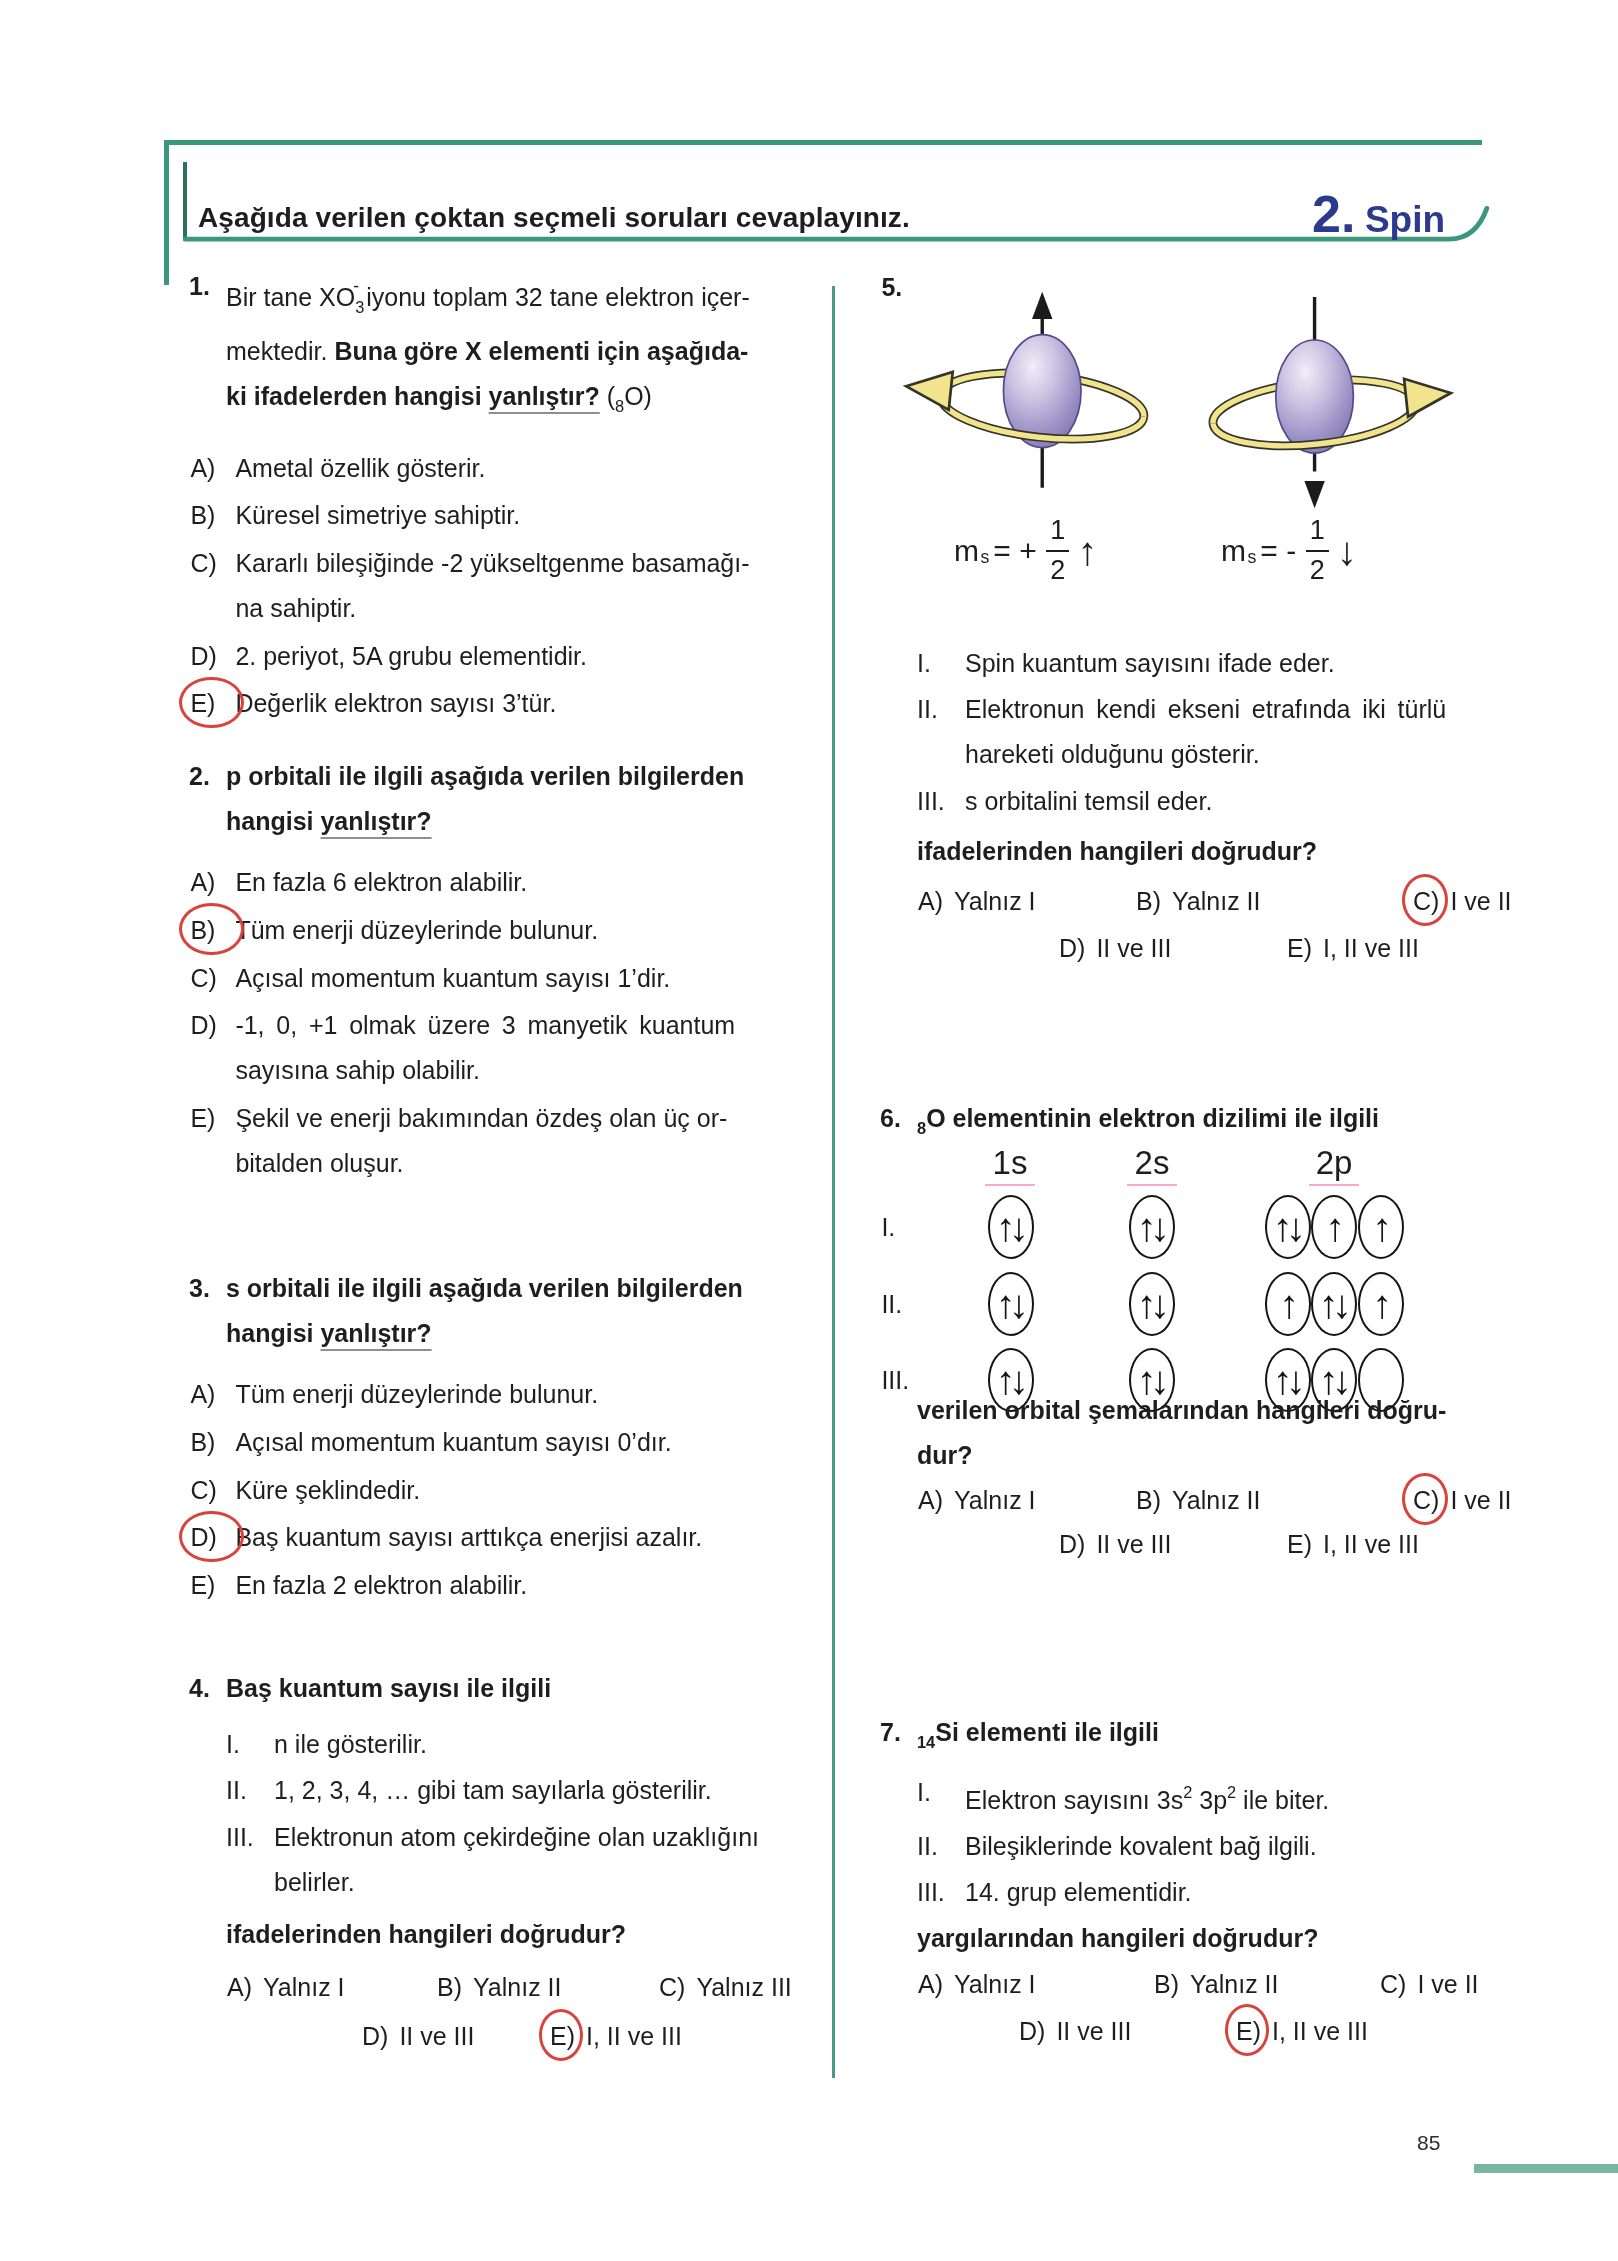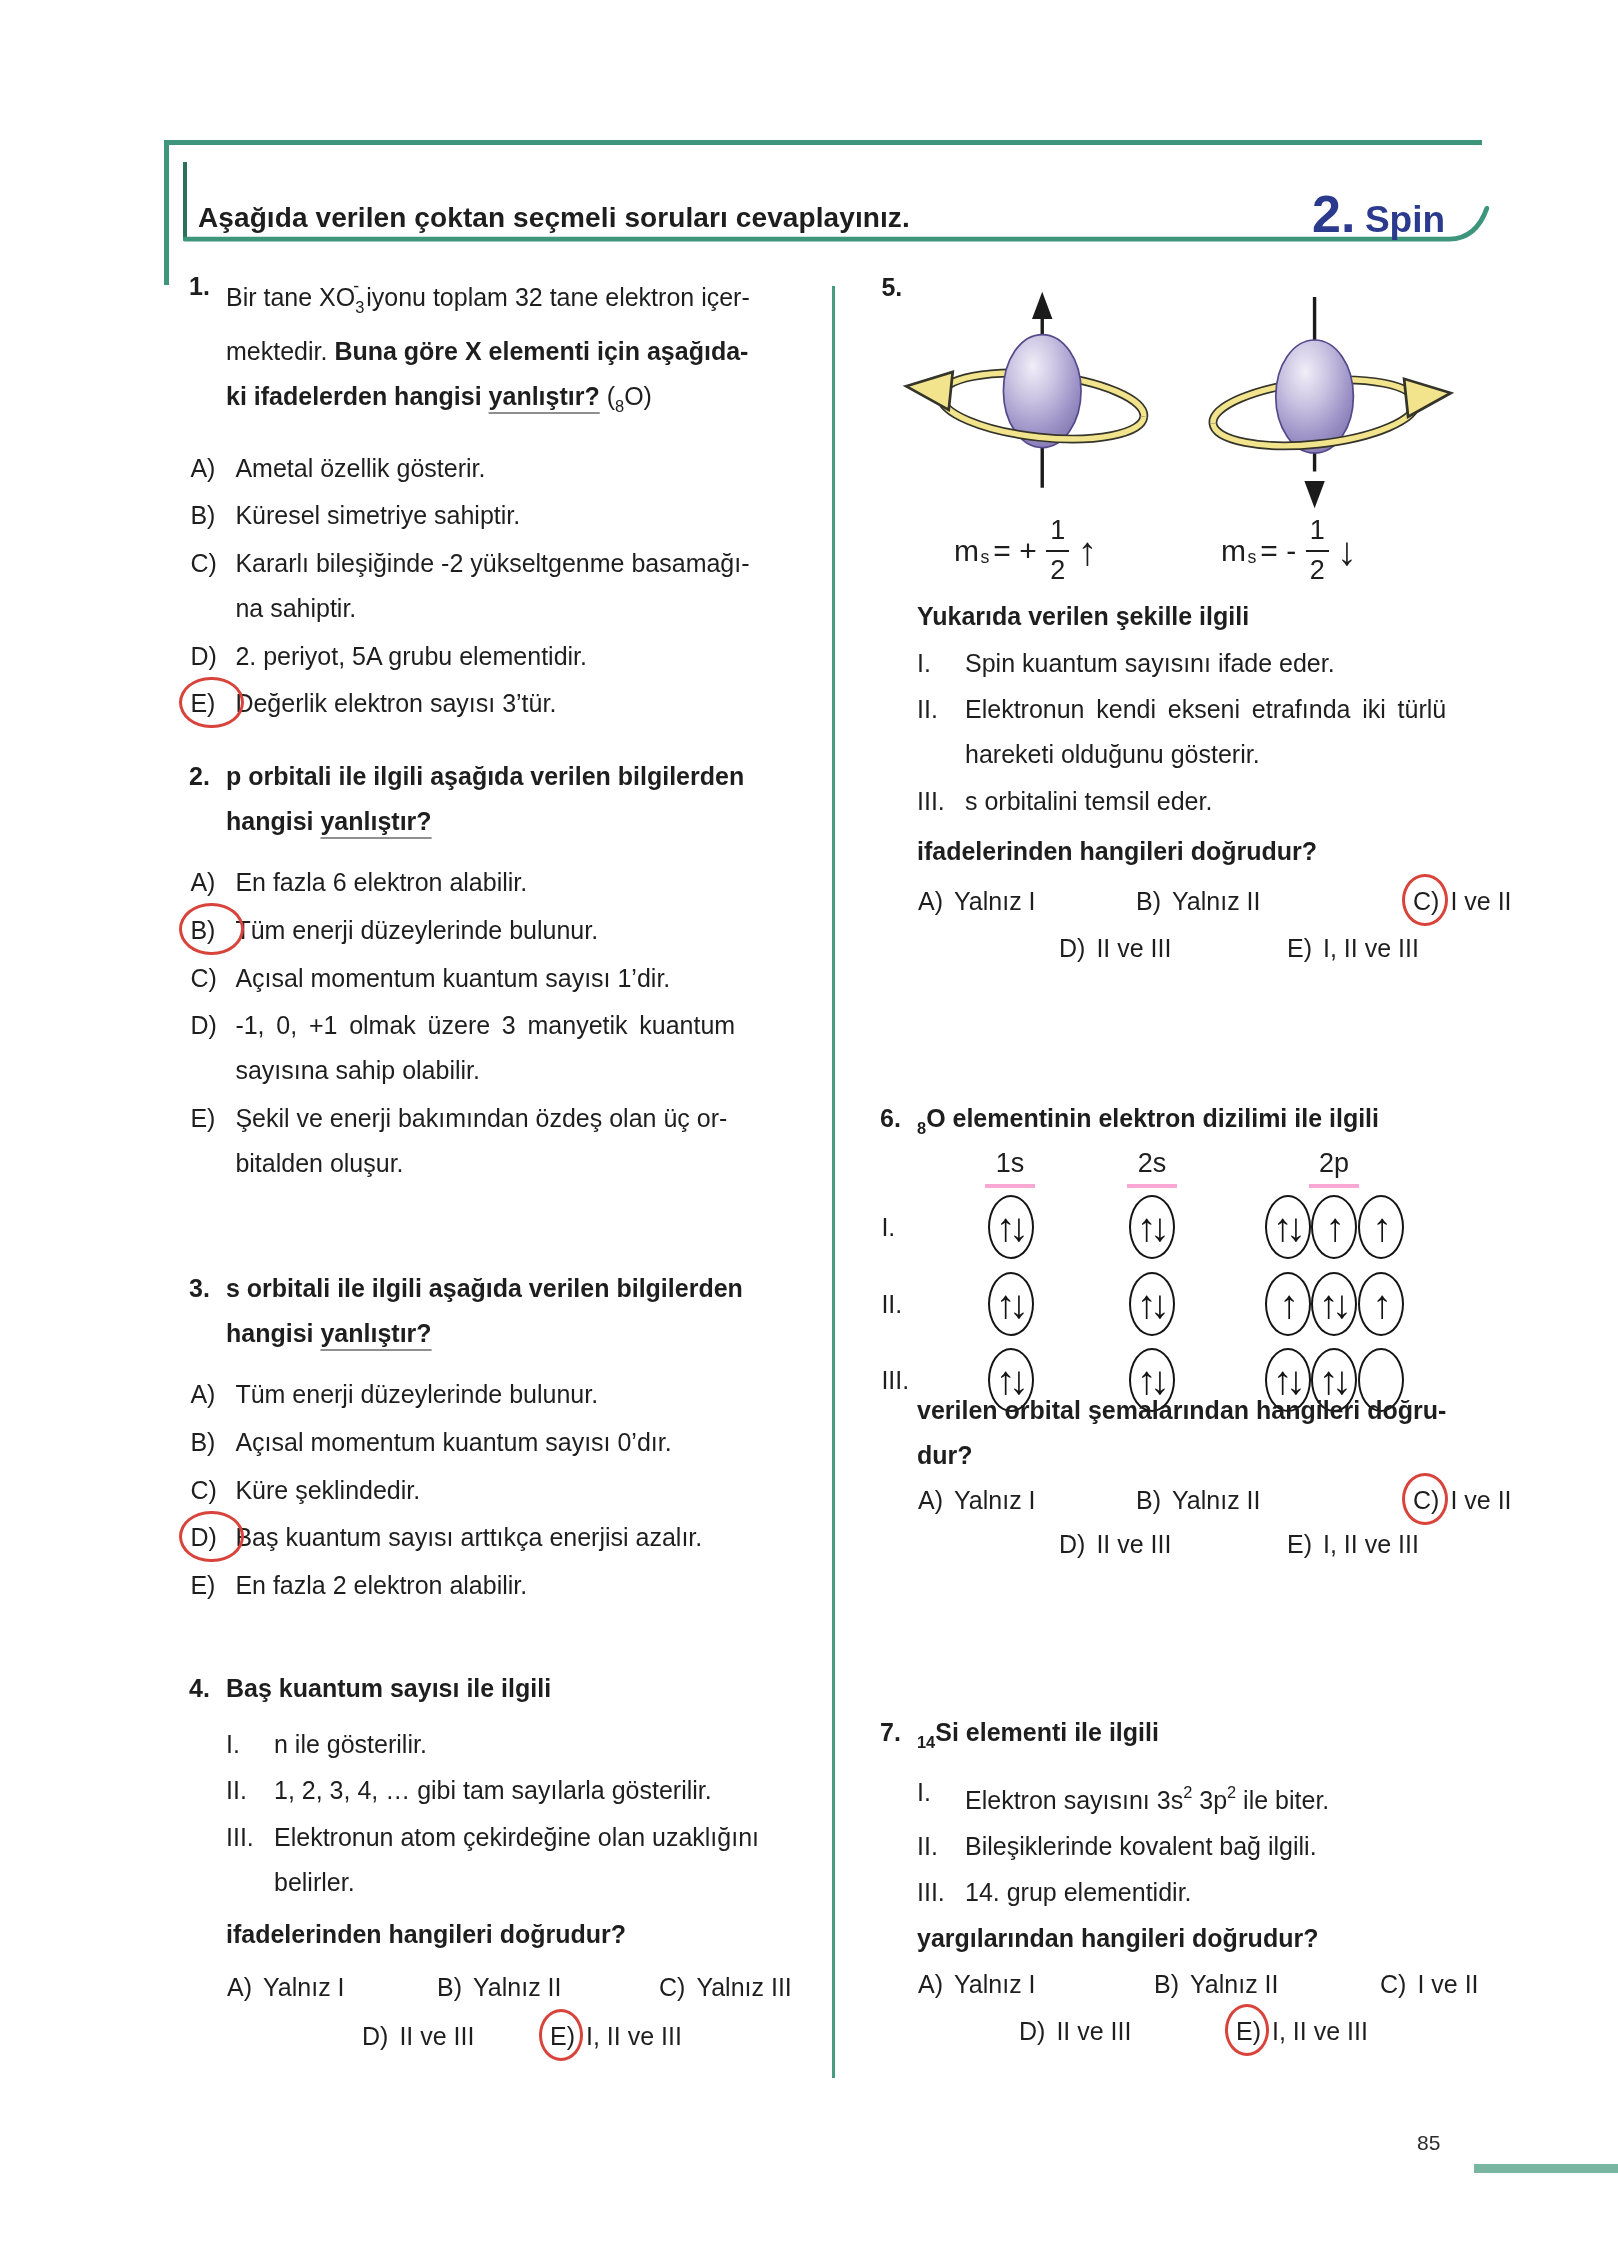--- a/index.html
+++ b/index.html
@@ -60,22 +60,22 @@
   .mslabel { position:absolute; display:flex; align-items:center; font-size:30px; }
   .mslabel .msub { font-size:17.7px; align-self:flex-end; margin:0 4.1px 4.1px 1.4px; }
   .mslabel .eq { margin-right:9.5px; }
   .frac { display:inline-flex; flex-direction:column; align-items:center; line-height:1; font-size:27px; }
   .frac .fn { padding:0 4.1px 5.5px; }
   .frac .fd { border-top:2.7px solid #1d1d1d; padding:5.5px 4.1px 0; }
   .msarrow { font-size:40px; font-weight:700; margin-left:8.2px; line-height:1; }
 
   
   .oblock { position:absolute; left:0; width:100%; }
-  .ohead { position:absolute; width:50px; text-align:center; font-size:27px; line-height:30px;
-           border-bottom:4px solid #f9a8d4; padding-bottom:5.5px; }
+  .ohead { position:absolute; width:50px; text-align:center; font-size:33px; line-height:30px;
+           border-bottom:2px solid #f9a8d4; padding-bottom:5.5px; }
   .orow { position:absolute; left:0; width:100%; height:64px; }
   .rlab { position:absolute; left:1.4px; top:9.5px; font-size:25px; }
   .orb { position:absolute; top:0; width:46px; height:64px; border:2.7px solid #141414; border-radius:50%;
          display:flex; align-items:center; justify-content:center;
          font-size:40px; letter-spacing:-6.8px; text-indent:-4.1px; line-height:1; color:#141414; }
 </style>
 </head>
 <body>
 
 <div class="page">
@@ -290,21 +290,20 @@
           <span class="msub">s</span>
           <span class="eq">= -</span>
         <span class="frac">
             <span class="fn">1</span>
             <span class="fd">2</span>
           </span>
         <span class="msarrow">↓</span>
       </div>
     </div>
 
-    <div class="qtext nw" style="position:absolute; left:37px; top:330px;">Yukarıda verilen şekille ilgili</div>
     <div style="position:absolute; left:0; top:377px; width:100%;">
       <ul class="ritems" style="padding-left:37px;">
         <li>
             <span class="rn">I.</span>
             <span class="rt nw">Spin kuantum sayısını ifade eder.</span>
           </li>
         <li>
             <span class="rn">II.</span>
             <span class="rt"><span class="nw j1">Elektronun kendi ekseni etrafında iki türlü</span><br><span class="nw">hareketi olduğunu gösterir.</span></span>
           </li>

